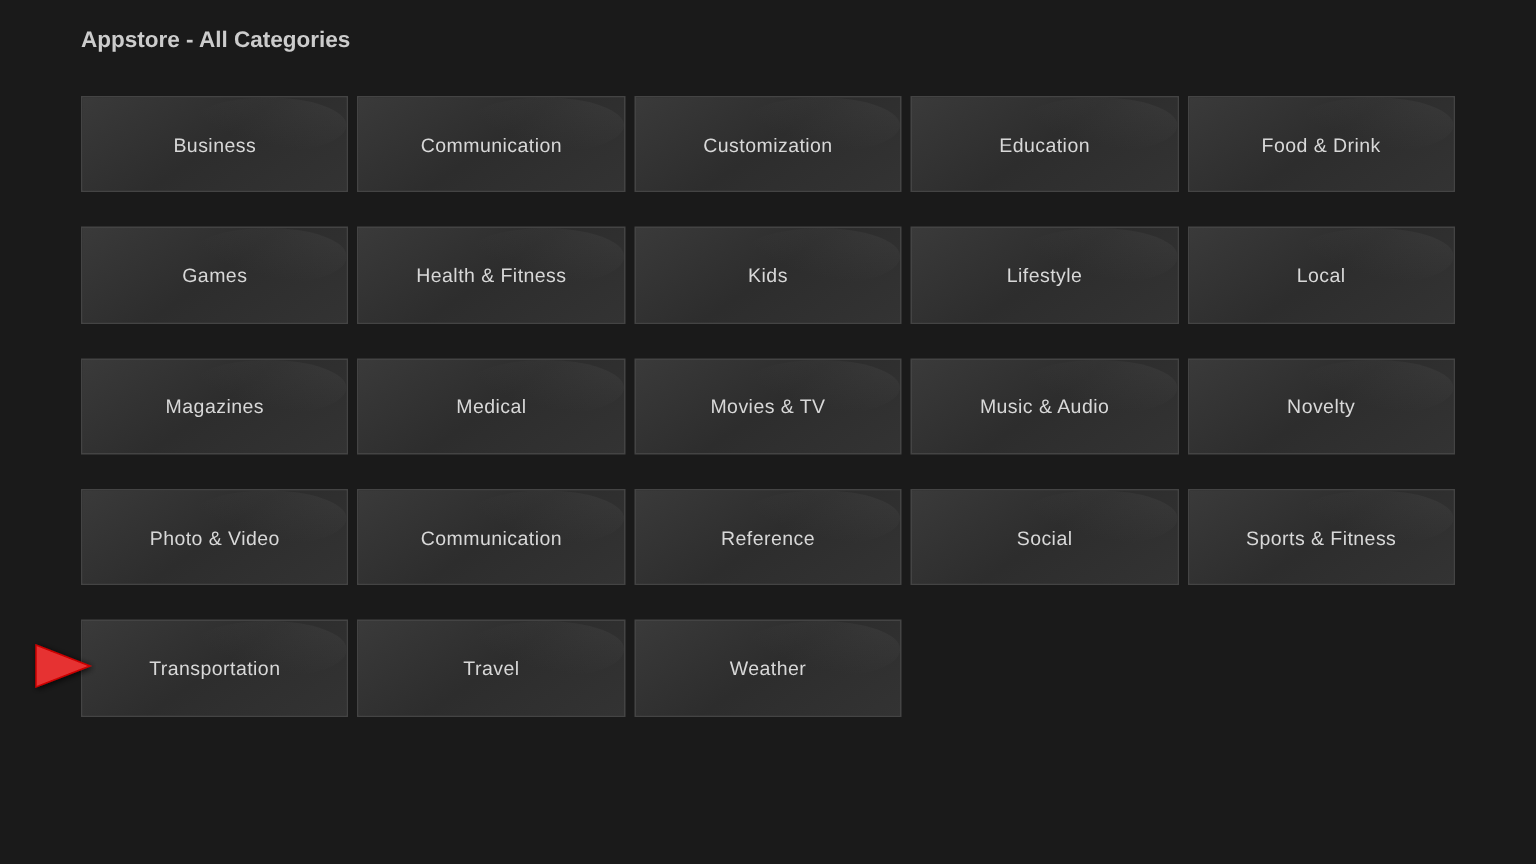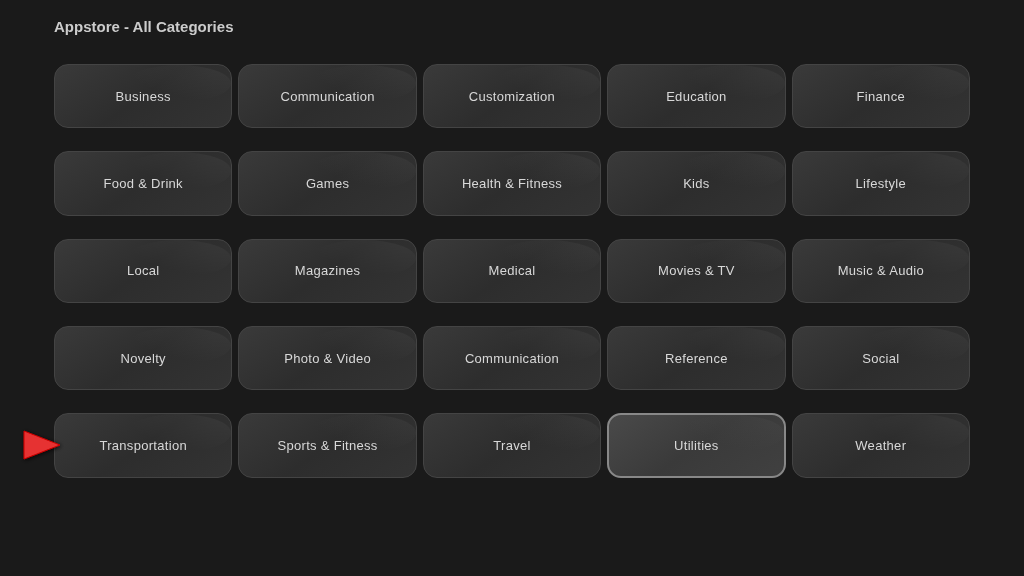--- a/index.html
+++ b/index.html
@@ -29,21 +29,21 @@
       padding: 0 54px;
       display: grid;
       grid-template-columns: repeat(5, 1fr);
       grid-template-rows: repeat(6, 1fr);
       gap: 6px;
       height: calc(576px - 58px);
     }
 
     .category-tile {
       background: linear-gradient(145deg, #3a3a3a 0%, #2d2d2d 50%, #333333 100%);
-      border-radius: 14px;
+      border-radius: 0;
       display: flex;
       align-items: center;
       justify-content: center;
       cursor: pointer;
       position: relative;
       overflow: hidden;
       border: 1px solid #444444;
       margin-top: 17px;
     }
 
@@ -98,23 +98,20 @@
     <div class="category-tile">
       <span>Communication</span>
     </div>
     <div class="category-tile">
       <span>Customization</span>
     </div>
     <div class="category-tile">
       <span>Education</span>
     </div>
     <div class="category-tile">
-      <span>Finance</span>
-    </div>
-    <div class="category-tile">
       <span>Food &amp; Drink</span>
     </div>
     <div class="category-tile">
       <span>Games</span>
     </div>
     <div class="category-tile">
       <span>Health &amp; Fitness</span>
     </div>
     <div class="category-tile">
       <span>Kids</span>
@@ -146,30 +143,27 @@
     <div class="category-tile">
       <span>Communication</span>
     </div>
     <div class="category-tile">
       <span>Reference</span>
     </div>
     <div class="category-tile">
       <span>Social</span>
     </div>
     <div class="category-tile">
+      <span>Sports &amp; Fitness</span>
+    </div>
+    <div class="category-tile">
       <span>Transportation</span>
     </div>
     <div class="category-tile">
-      <span>Sports &amp; Fitness</span>
-    </div>
-    <div class="category-tile">
       <span>Travel</span>
-    </div>
-    <div class="category-tile selected">
-      <span>Utilities</span>
     </div>
     <div class="category-tile">
       <span>Weather</span>
     </div>
   </div>
 
 <div class="arrow-indicator">
   <svg viewBox="0 0 44 44" xmlns="http://www.w3.org/2000/svg">
     <defs>
       <filter id="shadow" x="-20%" y="-20%" width="140%" height="140%">

